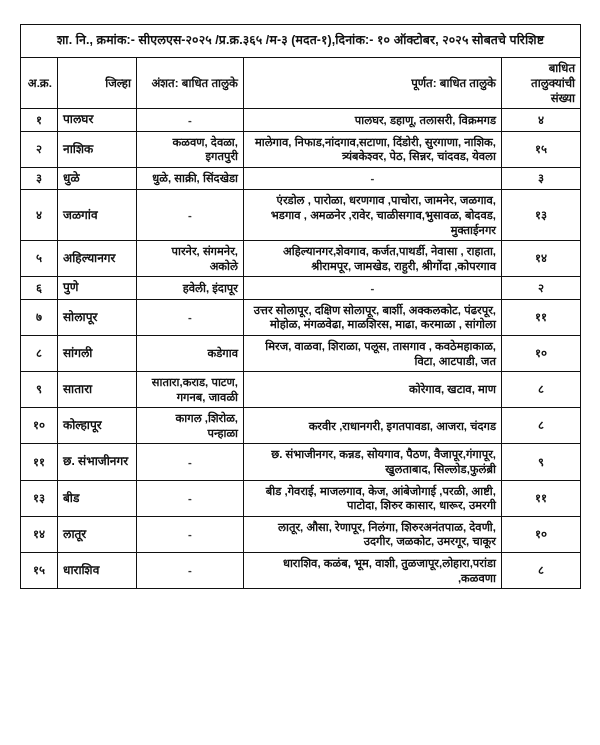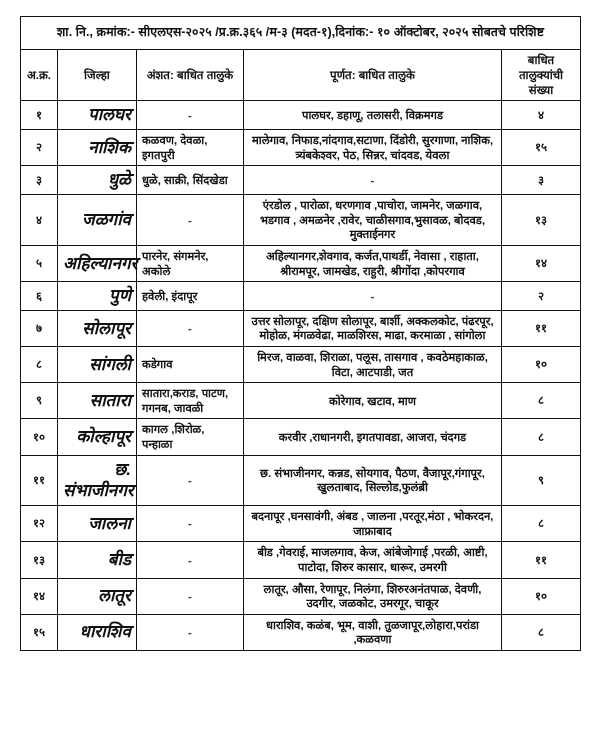--- a/index.html
+++ b/index.html
@@ -13,21 +13,21 @@
     height: 745px;
     font-family: "Liberation Sans", "DejaVu Sans", sans-serif;
     color: #111111;
     overflow: hidden;
   }
   .sheet {
     position: relative;
     width: 600px;
     height: 745px;
     box-sizing: border-box;
-    padding: 16px 20px 17px 20px;
+    padding: 24px 20px 17px 20px;
   }
   table.appendix {
     width: 560px;
     border-collapse: collapse;
     table-layout: fixed;
     border: 1.4px solid #111111;
   }
   table.appendix td,
   table.appendix th {
     border: 1.1px solid #111111;
@@ -39,36 +39,36 @@
   
   .title-cell {
     text-align: center;
     font-size: 12.4px;
     letter-spacing: 0.1px;
     padding: 7px 4px 8px 4px;
     height: 26px;
   }
   
   thead th {
-    text-align: center;
+    text-align: right;
     font-size: 11.6px;
     padding: 5px 3px;
     height: 38px;
   }
   
   col.c-sr    { width: 37px;  }
   col.c-dist  { width: 79px;  }
   col.c-part  { width: 107px; }
   col.c-full  { width: 258px; }
   col.c-count { width: 79px;  }
   
   td.sr      { text-align: center; font-size: 11.6px; }
-  td.dist    { text-align: right; font-size: 17px; font-style: italic; }
-  td.partial { text-align: left;   font-size: 11.4px; padding-left: 7px; }
-  td.full    { text-align: center;   font-size: 11.4px; padding-left: 7px; }
+  td.dist    { text-align: left; font-size: 12px; }
+  td.partial { text-align: right;   font-size: 11.4px; padding-left: 7px; }
+  td.full    { text-align: right;   font-size: 11.4px; padding-left: 7px; }
   td.count   { text-align: center; font-size: 11.6px; }
   td.partial.dash,
   td.full.dash {
     text-align: center;
     color: #333333;
     padding-left: 5px;
   }
 </style>
 </head>
 <body>
@@ -166,27 +166,20 @@
           <td class="count">८</td>
         </tr>
         <tr>
           <td class="sr">११</td>
           <td class="dist">छ. संभाजीनगर</td>
           <td class="partial dash">-</td>
           <td class="full">छ. संभाजीनगर, कन्नड, सोयगाव, पैठण, वैजापूर,गंगापूर, खुलताबाद, सिल्लोड,फुलंब्री</td>
           <td class="count">९</td>
         </tr>
         <tr>
-          <td class="sr">१२</td>
-          <td class="dist">जालना</td>
-          <td class="partial dash">-</td>
-          <td class="full">बदनापूर ,घनसावंगी, अंबड , जालना ,परतूर,मंठा , भोकरदन, जाफ्राबाद</td>
-          <td class="count">८</td>
-        </tr>
-        <tr>
           <td class="sr">१३</td>
           <td class="dist">बीड</td>
           <td class="partial dash">-</td>
           <td class="full">बीड ,गेवराई, माजलगाव, केज, आंबेजोगाई ,परळी,  आष्टी, पाटोदा, शिरुर कासार, धारूर,  उमरगी</td>
           <td class="count">११</td>
         </tr>
         <tr>
           <td class="sr">१४</td>
           <td class="dist">लातूर</td>
           <td class="partial dash">-</td>

